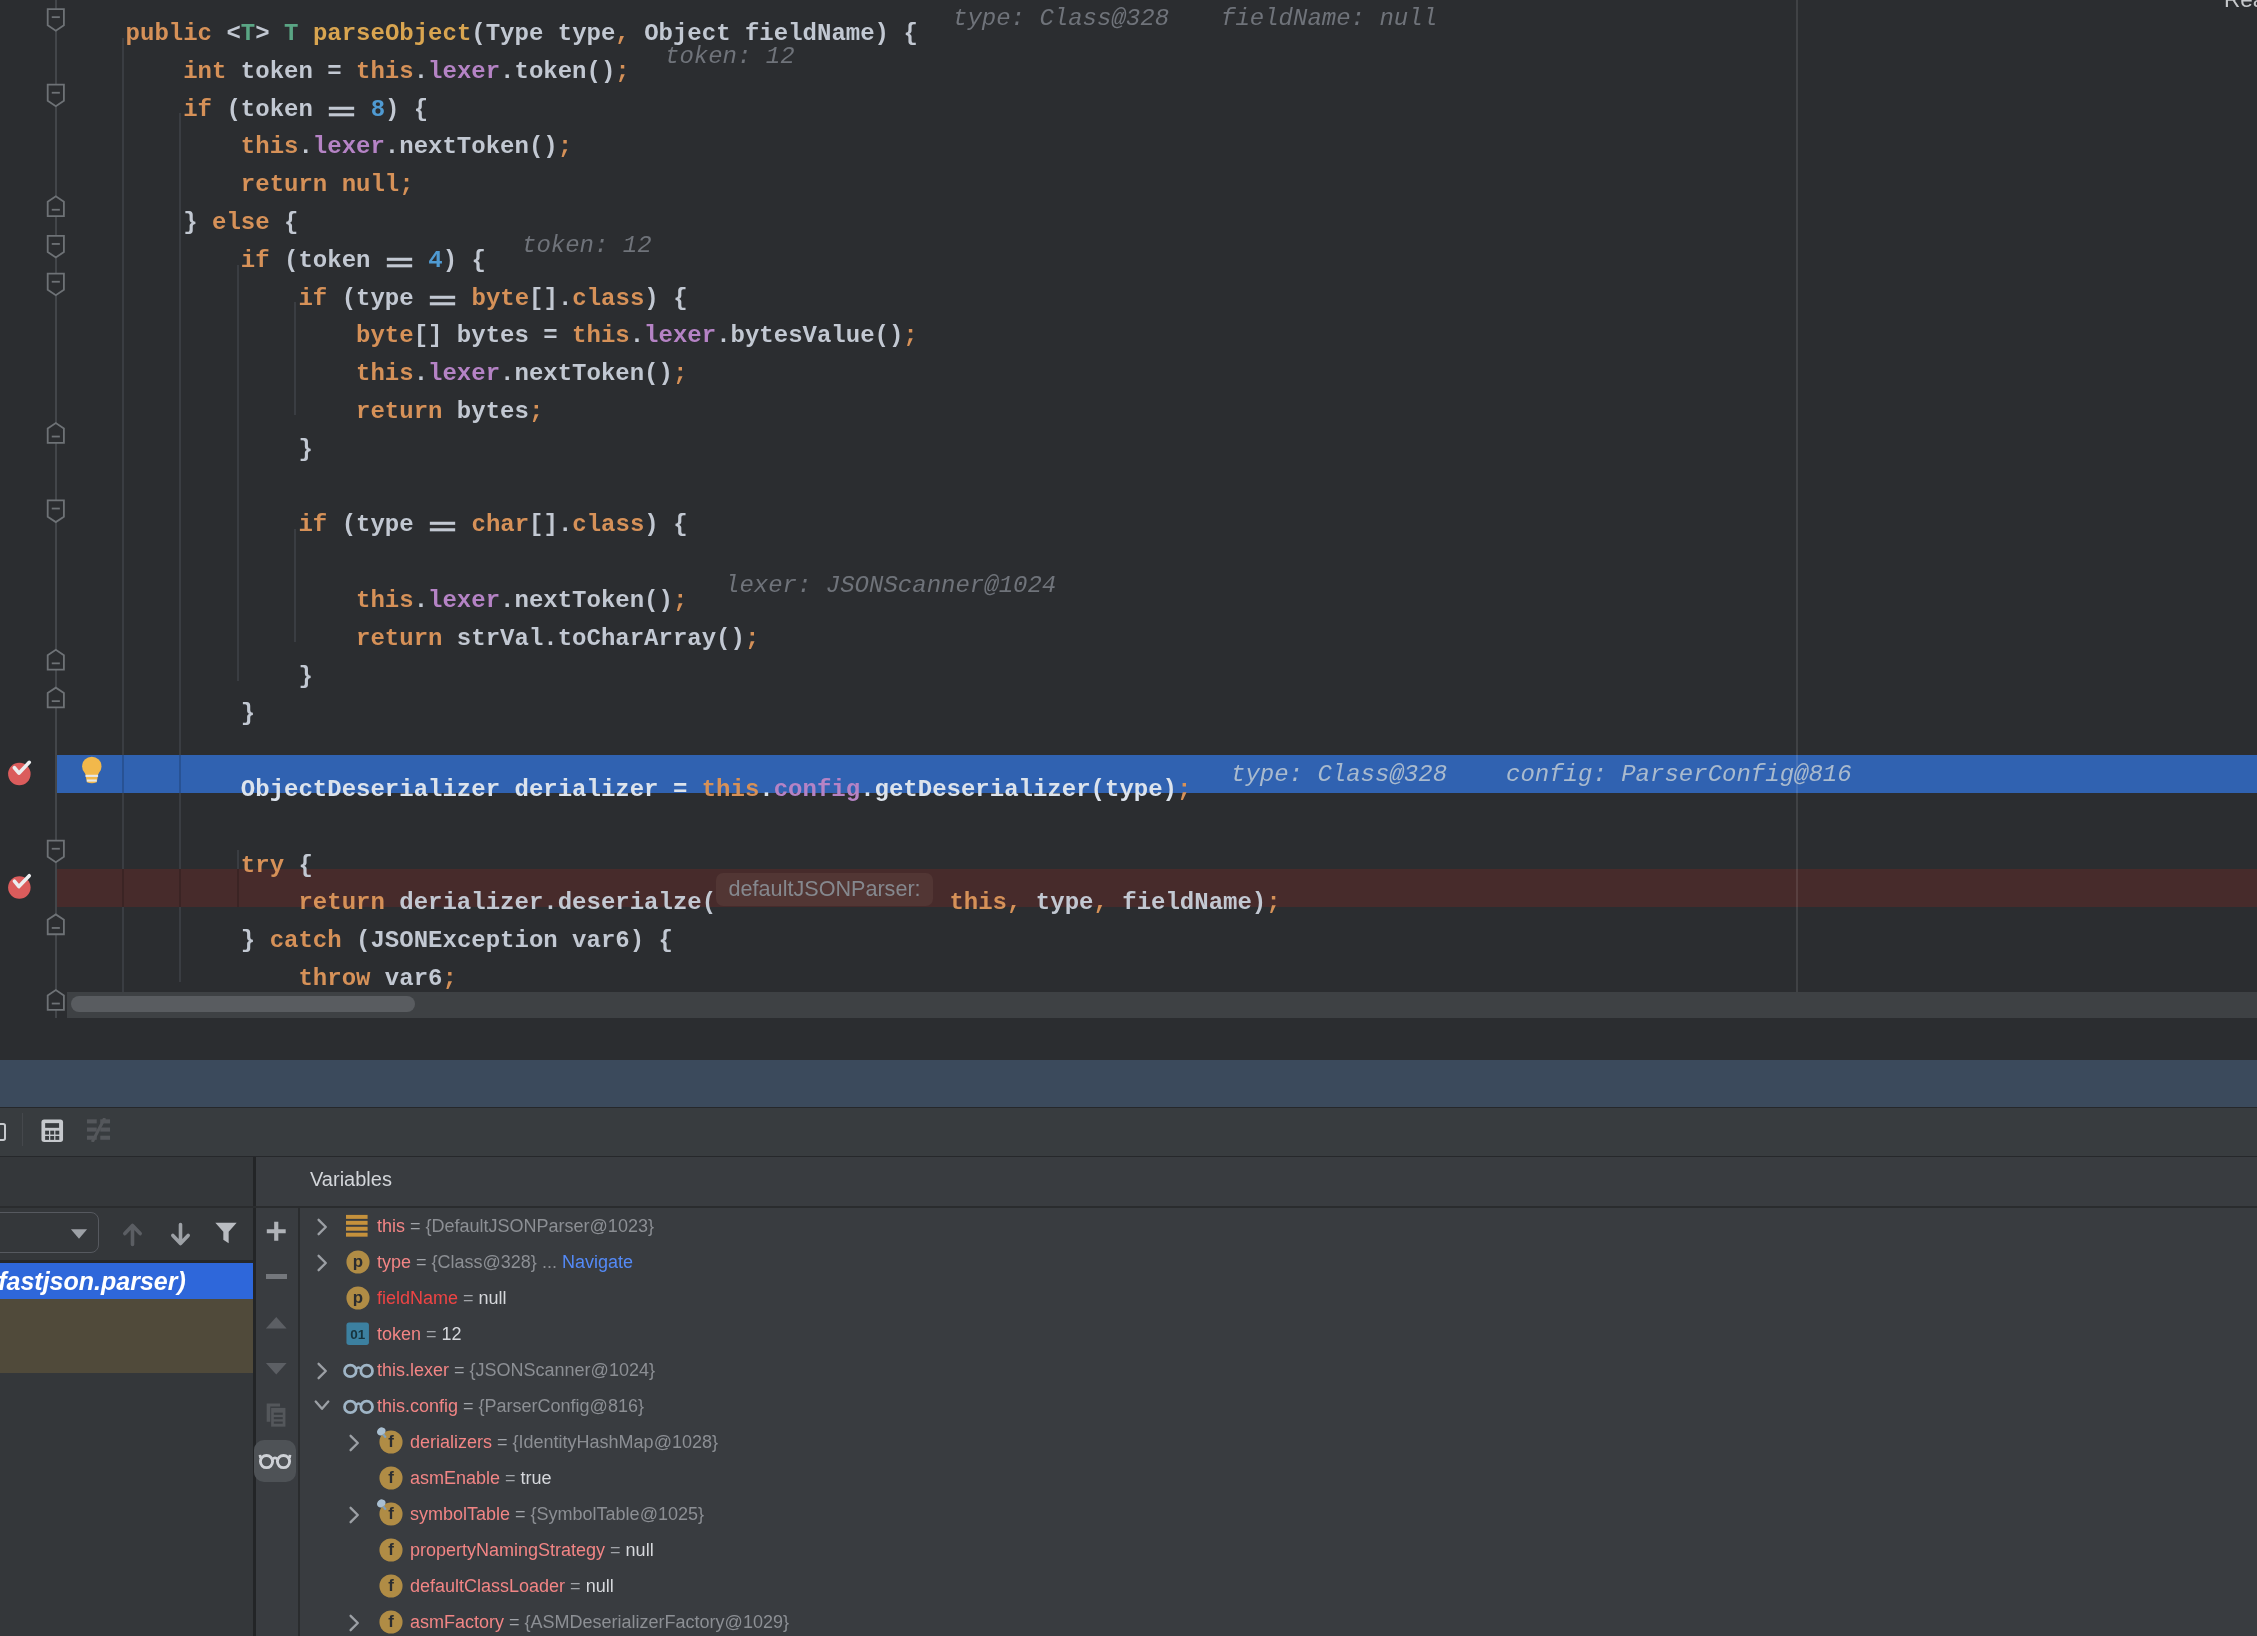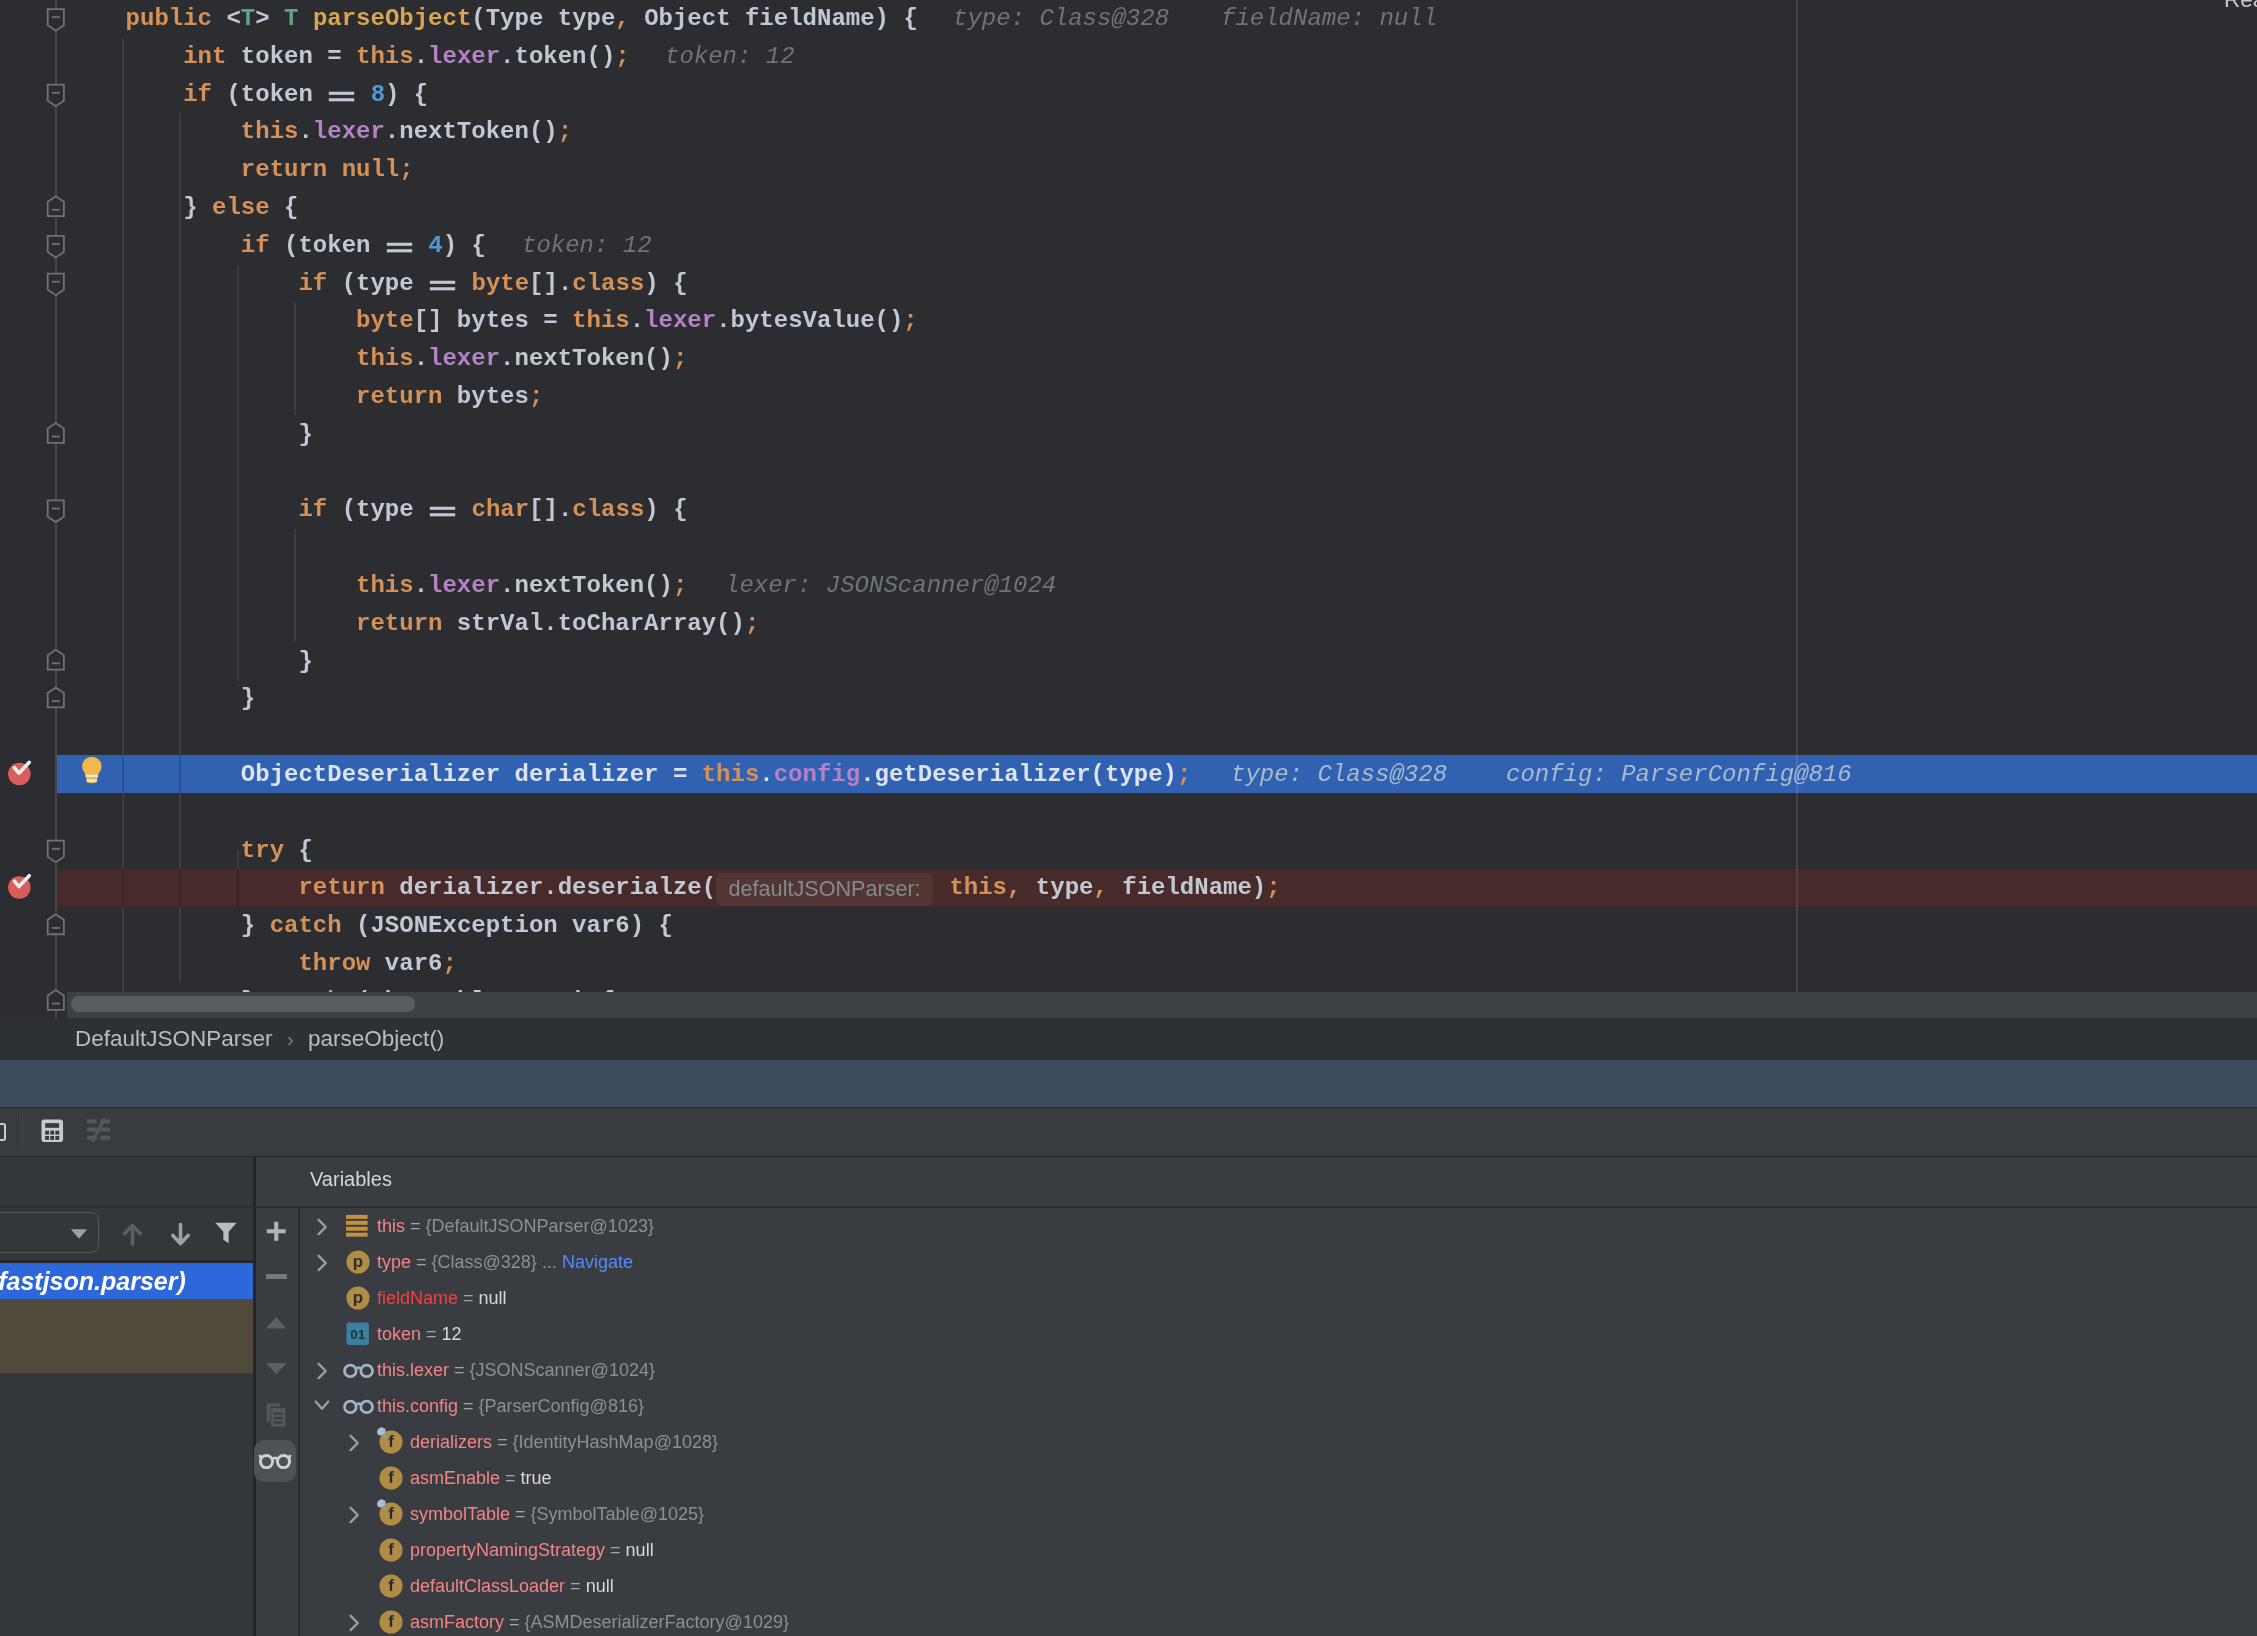--- a/index.html
+++ b/index.html
@@ -6,21 +6,21 @@
   html,body { width:2257px; height:1636px; overflow:hidden; background:#2b2d30; }
   #stage { position:absolute; inset:0; width:2257px; height:1636px; overflow:hidden;
            font-family:"Liberation Sans", sans-serif; }
   .abs { position:absolute; }
   i { font-style:normal; }
   .k { color:#d69158; } .fld { color:#b583c5; } .num { color:#4f9ad2; } .mth { color:#d9a550; } .tp { color:#5aa584; }
   .onblue { color:#dce3ec; }
   #editor { position:absolute; left:0; top:0; width:2257px; height:1018px; background:#2b2d30; overflow:hidden; }
   .guide { position:absolute; width:1.8px; background:#3a3d42; }
   .cl { position:absolute; left:68px; height:38px; line-height:38px; white-space:pre;
-        font-family:"Liberation Mono", monospace; font-size:24px; font-weight:bold; color:#c2c8d2; }
+        font-family:"Liberation Mono", monospace; font-size:24px; font-weight:bold; color:#c2c8d2;margin-top:15px; }
   .hint { position:absolute; height:38px; line-height:38px; white-space:pre;
           font-family:"Liberation Mono", monospace; font-size:24px; font-style:italic;
           color:#6f737a; font-weight:normal; }
   .bluehint { color:#a9bace; }
   #blueline { position:absolute; left:57px; right:0; top:755px; height:38px; background:#3062b1; }
   #redline  { position:absolute; left:57px; right:0; top:869px; height:38px; background:#472b2b; }
   #chip { position:absolute; left:716px; top:873px; height:33px; line-height:32px;
           background:#523634; border-radius:7.2px; padding:0 12.6px; font-size:21.6px; color:#85888e;
           font-family:"Liberation Sans", sans-serif; }
   #foldline { position:absolute; left:55px; top:0; width:1.8px; height:1018px; background:#43464a; }
@@ -133,21 +133,20 @@
         <circle cx="21.5" cy="986" r="12.5" fill="#db5c5c"></circle>
         <path d="M16 979 L21 985 L32.5 973" fill="none" stroke="#eceef0" stroke-width="4" stroke-linecap="round" stroke-linejoin="round"></path>
         <circle cx="102" cy="851.5" r="10.8" fill="#f2b84b"></circle>
         <path d="M94.5 858 H109.5 L107.5 869 Q102 871.5 96.5 869 Z" fill="#f2b84b"></path>
         <line x1="95" y1="862" x2="109" y2="862" stroke="#e6e8ea" stroke-width="2.4"></line>
         <line x1="96.5" y1="867.2" x2="107.5" y2="867.2" stroke="#e6e8ea" stroke-width="2.4"></line>
       </svg>
   </div>
   <div id="htrack"></div>
   <div id="hthumb"></div>
-  <div id="crumbs"><span style="margin-left:75px;">DefaultJSONParser</span><span style="color:#808386; margin:0 14.4px; font-size:20px;">›</span><span>parseObject()</span></div>
   <div id="blueband"></div>
   <div id="toolbar"></div>
   <div id="panelL"></div>
   <div id="panelR"></div>
   <div id="pdivider"></div>
   <div id="hdrline"></div>
   <div class="abs" style="left:278px; top:1168px; font-size:20px; color:#d3d6da;margin-left:32px;">Variables</div>
   <div id="vline2"></div>
 <div class="abs" style="left:-7.2px; top:1123px; width:13.5px; height:18px; border:2.7px solid #c6c9cd; border-radius:2.7px;"></div>
 <div class="abs" style="left:21.6px; top:1113px; width:1.8px; height:33px; background:#45484c;"></div>

